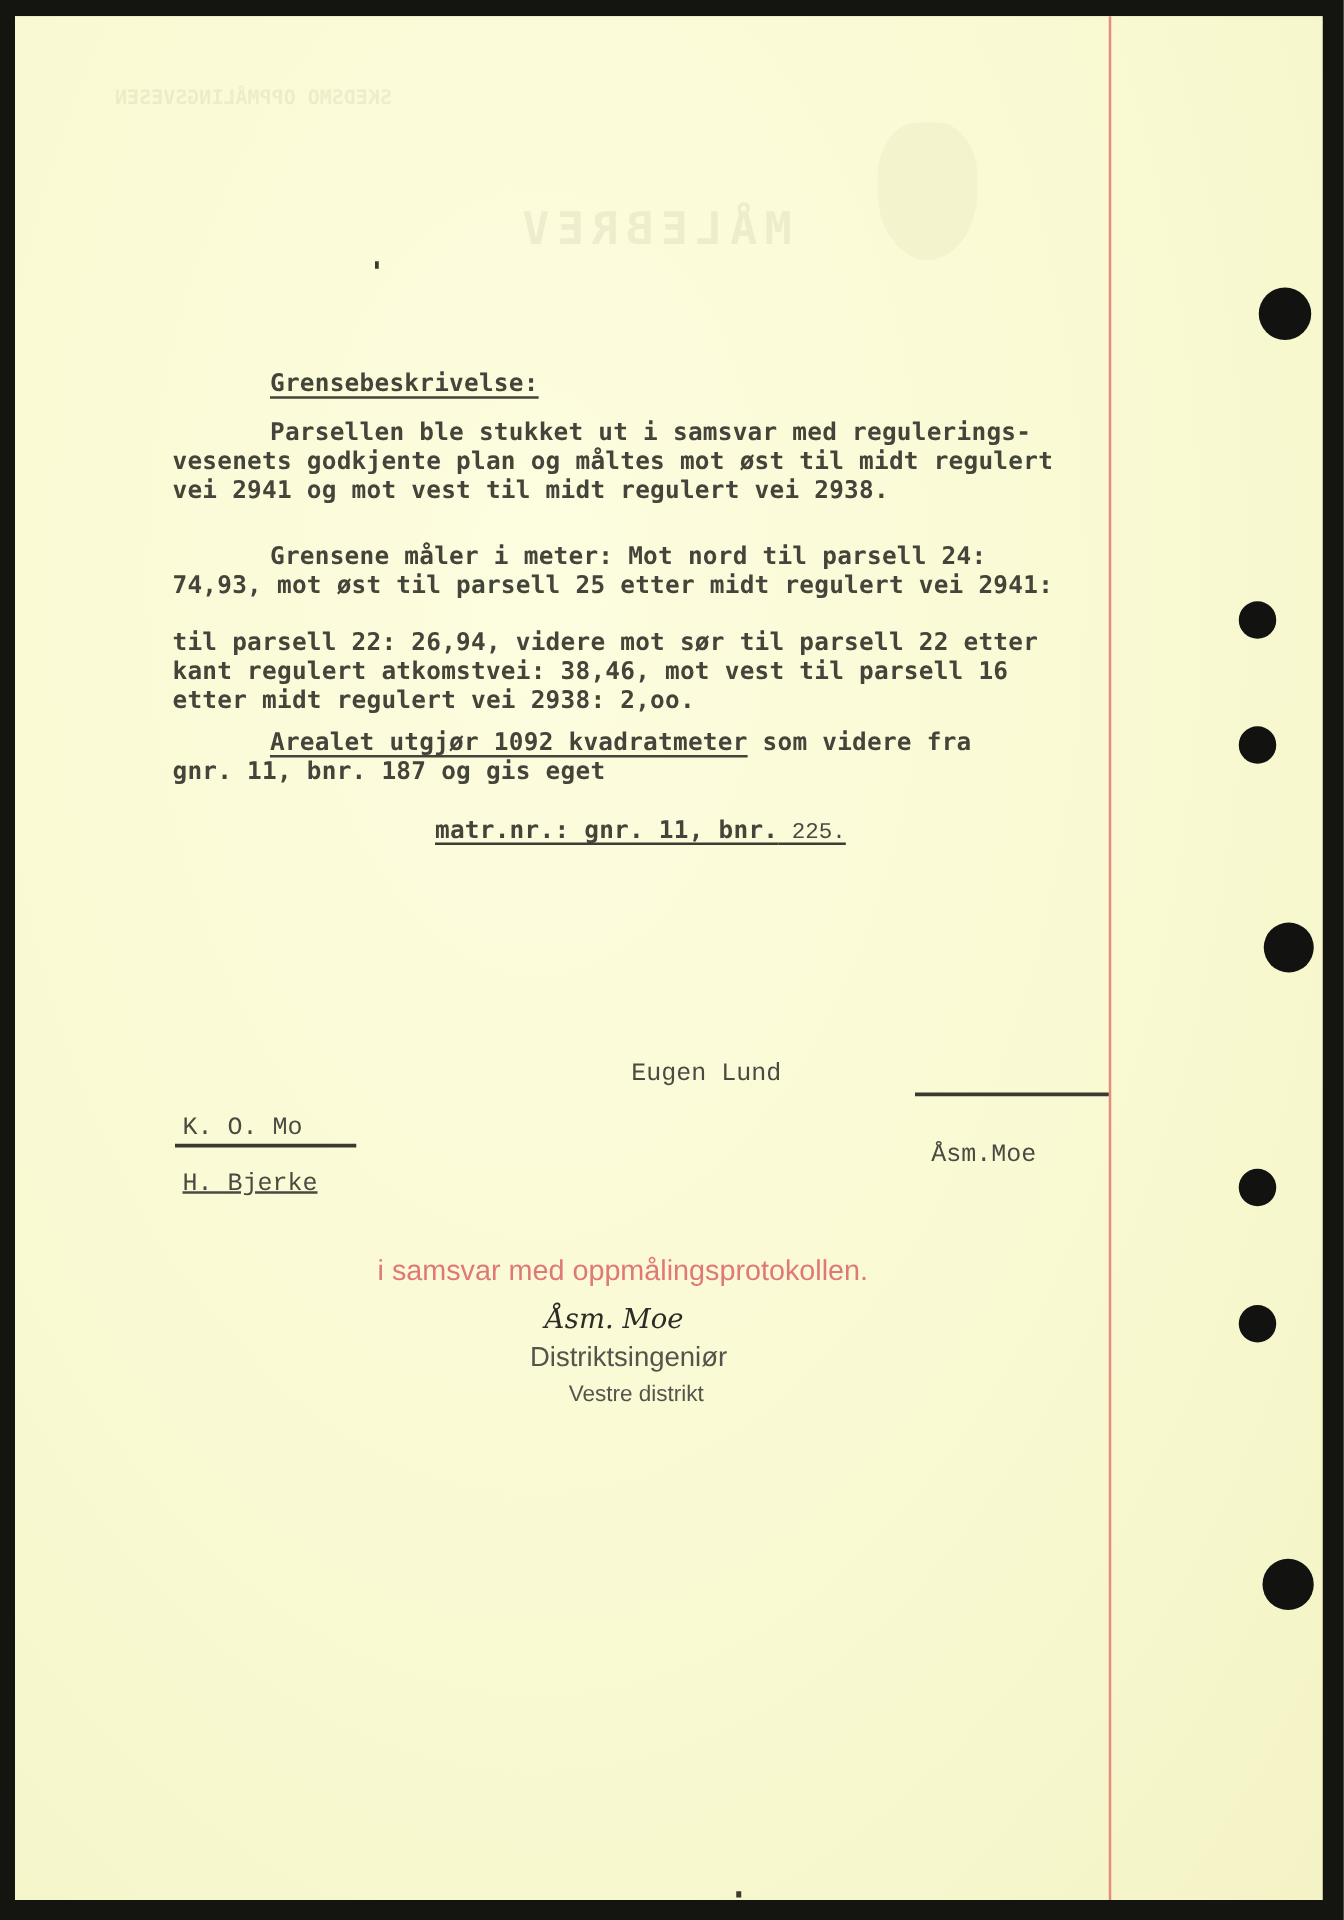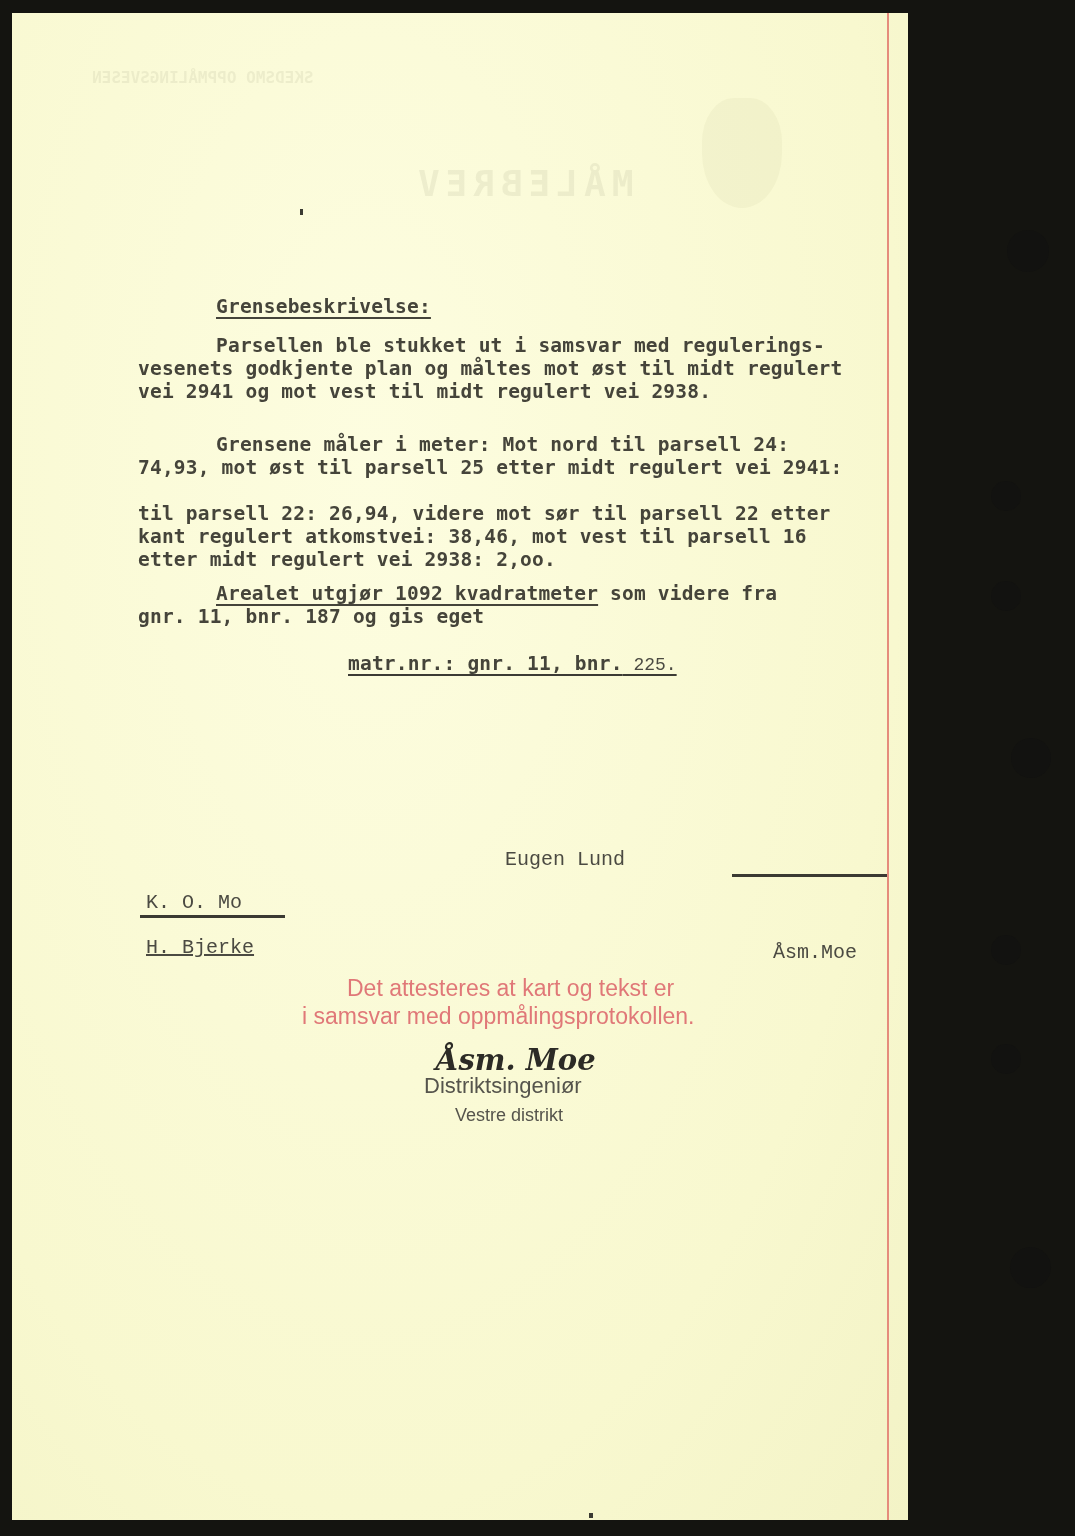--- a/index.html
+++ b/index.html
@@ -3,37 +3,37 @@
 <meta charset="utf-8">
 <style>
   html, body { margin: 0; padding: 0; }
   body {
     width: 1075px; height: 1536px;
     background: #141410;
     position: relative; overflow: hidden;
     font-family: "DejaVu Sans Mono", monospace;
   }
   .paper {
-    position: absolute; left: 12px; top: 13px; width: 896px; height: 1507px;
+    position: absolute; left: 12px; top: 13px; width: 1046px; height: 1507px;
     background: #fbfbd6;
     background-image: radial-gradient(ellipse at 40% 30%, #fdfde0 0%, #f8f8cf 70%, #f3f3c6 100%);
   }
   .ghost { position: absolute; color: rgba(120,120,90,0.10); font-weight: bold; white-space: nowrap; }
   .margin-line { position: absolute; left: 875px; top: 0; width: 2px; height: 100%; background: #e58c7c; }
   .hole { position: absolute; background: #121210; border-radius: 50%; }
 
   .tw { position: absolute; white-space: nowrap; color: #3c3b34; }
   .bold { font-family: "DejaVu Sans Mono", monospace; font-weight: bold; font-size: 19.5px; letter-spacing: 0.2px; color: #45443a; }
   .plain { font-family: "Liberation Mono", monospace; font-size: 20px; color: #4b4a42; }
   .ul { text-decoration: underline; text-decoration-thickness: 2px; text-underline-offset: 4px; }
   .sigline { position: absolute; height: 3px; background: #3b3a32; }
 
   .stamp { position: absolute; white-space: nowrap; font-family: "Liberation Sans", sans-serif; color: #e07878; font-size: 23px; }
   .stamp-grey { position: absolute; white-space: nowrap; font-family: "Liberation Sans", sans-serif; color: #55544c; }
-  .sig-script { position: absolute; font-family: "DejaVu Serif", serif; font-style: italic; color: #2c2b26; font-size: 29px; font-weight: bold; }
+  .sig-script { position: absolute; font-family: "DejaVu Serif", serif; font-style: italic; color: #2c2b26; font-size: 22px; }
 </style>
 </head>
 <body>
 
 <div class="paper">
 
   <div class="ghost" style="left:80px; top:55px; font-size:16px; transform:scaleX(-1);">SKEDSMO OPPMÅLINGSVESEN</div>
   <div class="ghost" style="left:400px; top:150px; font-size:36px; letter-spacing:6px; transform:scaleX(-1);">MÅLEBREV</div>
   <div style="position:absolute; left:690px; top:85px; width:80px; height:110px; border-radius:40% 40% 50% 50%; background:rgba(200,200,150,0.12);"></div>
 
@@ -67,24 +67,23 @@
     <span class="bold">matr.nr.: gnr. 11, bnr.</span><span class="plain" style="font-size:18px;"> 225.</span>
   </div>
 
 
   <div class="tw plain" style="left:493px; top:835px;">Eugen Lund</div>
   <div class="sigline" style="left:720px; top:861px; width:155px;"></div>
 
   <div class="tw plain" style="left:134px; top:878px;">K. O. Mo</div>
   <div class="sigline" style="left:128px; top:902px; width:145px;"></div>
 
-  <div class="tw plain" style="left:733px; top:928px;margin-left:28px;">Åsm.Moe</div>
+  <div class="tw plain" style="left:733px; top:900px;">Åsm.Moe</div>
   <div class="tw plain" style="left:134px; top:923px;text-decoration:underline;">H. Bjerke</div>
 
-  <div class="stamp" style="left:335px; top:962px;">Det attesteres at kart og tekst er</div>
   <div class="stamp" style="left:290px; top:990px;text-align:right;">i samsvar med oppmålingsprotokollen.</div>
   <div class="sig-script" style="left:424px; top:1030px;">Åsm. Moe</div>
   <div class="stamp-grey" style="left:412px; top:1060px; font-size:22px;">Distriktsingeniør</div>
   <div class="stamp-grey" style="left:443px; top:1092px; font-size:18px;">Vestre distrikt</div>
 
   <div style="position:absolute; left:288px; top:196px; width:3px; height:6px; background:#3a3a32;"></div>
   <div style="position:absolute; left:577px; top:1500px; width:4px; height:5px; background:#3a3a32;"></div>
 </div>
 
 </body></html>

